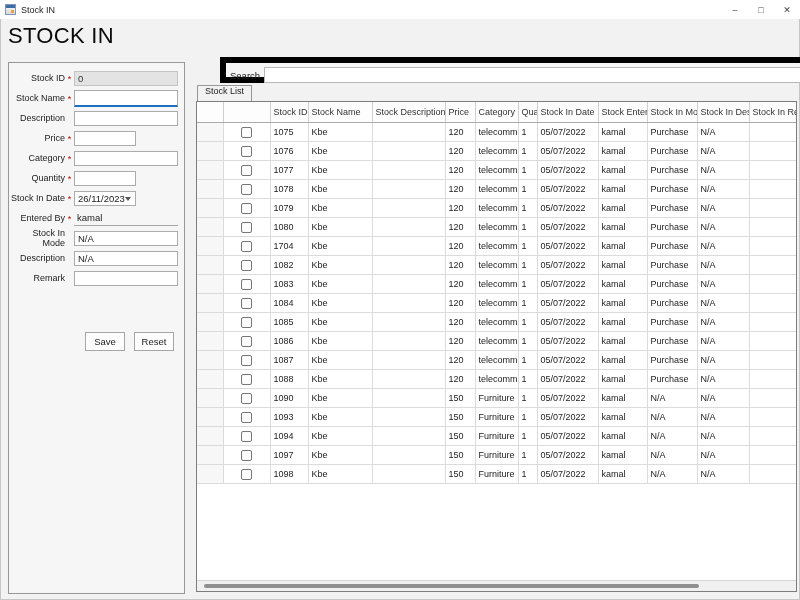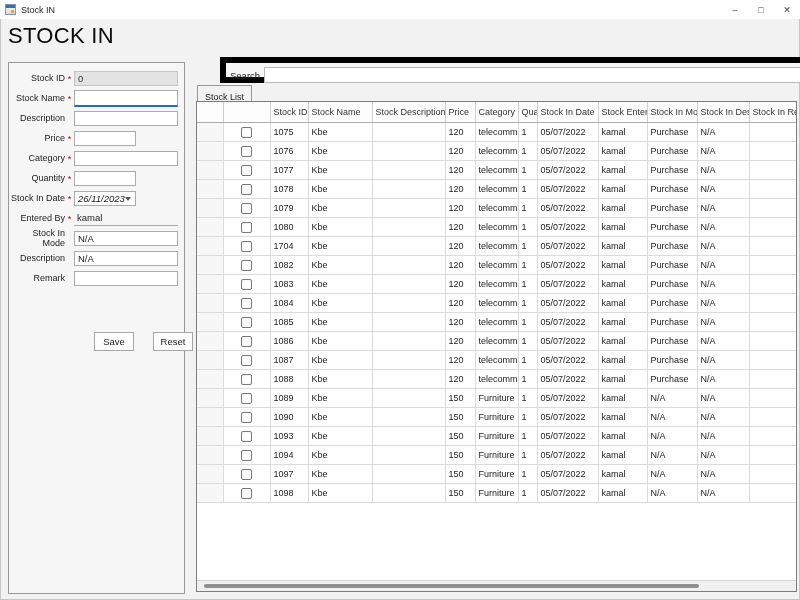--- a/index.html
+++ b/index.html
@@ -19,35 +19,35 @@
   
   .heading{position:absolute;left:8px;top:23px;font-size:22px;color:#0a0a0a;font-weight:500;letter-spacing:.3px;}
   
   .form-panel{position:absolute;left:8px;top:62px;width:177px;height:532px;border:1px solid #979797;background:#f6f6f6;box-sizing:border-box;}
   #form-fields{padding-top:7px;}
   .frow{display:flex;align-items:center;height:16px;margin-bottom:4px;}
   .flabel{width:56px;text-align:right;font-size:9px;color:#222;flex:none;}
   .star{width:9px;text-align:center;color:#c40000;font-size:9px;flex:none;padding-top:2px;}
   .fieldwrap{flex:none;}
   .fieldwrap.full{width:104px;}
-  .fieldwrap.half{width:62px;font-style:italic;}
+  .fieldwrap.half{width:62px;}
   .field{box-sizing:border-box;height:15px;width:100%;background:#fff;border:1px solid #ababab;font-size:9.5px;color:#222;padding:1px 3px 0;white-space:nowrap;overflow:hidden;position:relative;}
   .field.readonly{background:#e3e3e3;border-color:#c4c4c4;color:#333;}
   .field.focused{height:17px;border-bottom:2px solid #1f6fc0;}
   .field.flat{border:none;border-bottom:1px solid #a8a8a8;background:transparent;}
   .field.date{padding-right:14px;}
   .dd-arrow{position:absolute;right:4px;top:5px;width:0;height:0;border-left:3px solid transparent;border-right:3px solid transparent;border-top:4px solid #555;}
-  .btn-row{position:absolute;left:76px;top:269px;display:flex;gap:19px;margin-left:9px;}
+  .btn-row{position:absolute;left:76px;top:269px;display:flex;gap:9px;}
   .btn{width:40px;height:19px;background:#fdfdfd;border:1px solid #a6a6a6;font-size:9.5px;color:#222;display:flex;align-items:center;justify-content:center;}
   
   .search-panel{position:absolute;left:192px;top:57px;width:604px;height:26px;border:6px solid #000000;background:#f6f6f6;box-sizing:border-box;margin-left:28px;}
   .search-label{position:absolute;left:4px;top:7px;font-size:9.5px;color:#222;}
   .search-input{position:absolute;left:38px;top:4px;width:560px;height:16px;border:1px solid #b8b8b8;background:#fff;box-sizing:border-box;font-size:10px;padding:0 3px;font-family:inherit;}
   
-  .tab{position:absolute;left:197px;top:85px;height:16px;padding:0 7px;background:#f2f2f2;border:1px solid #979797;border-bottom:none;font-size:9px;color:#222;display:flex;align-items:flex-end;}
+  .tab{position:absolute;left:197px;top:85px;height:16px;padding:0 7px;background:#f2f2f2;border:1px solid #979797;border-bottom:none;font-size:9px;color:#222;display:flex;align-items:flex-start;}
   
   .grid-box{position:absolute;left:196px;top:101px;width:601px;height:491px;border:1px solid #7d7d7d;background:#fff;box-sizing:border-box;overflow:hidden;}
   table{border-collapse:collapse;table-layout:fixed;width:602px;}
   th{height:20px;font-weight:normal;font-size:9px;color:#333;text-align:left;padding:0 3px;border-right:1px solid #d0d0d0;border-bottom:1px solid #ababab;background:#fdfdfd;white-space:nowrap;overflow:hidden;}
   td{height:18px;font-size:9px;color:#222;padding:0 3px;border-right:1px solid #dbdbdb;border-bottom:1px solid #dbdbdb;white-space:nowrap;overflow:hidden;}
   td.rowhdr{background:#f7f7f7;}
   td.chkcell{text-align:center;}
   .checkbox{display:inline-block;width:9px;height:9px;border:1px solid #777;border-radius:2px;background:#fdfdfd;vertical-align:middle;}
   .hscroll{position:absolute;left:0;bottom:0;width:100%;height:10px;background:#f0f0f0;border-top:1px solid #d6d6d6;}
   .hthumb{position:absolute;left:7px;top:3px;width:495px;height:4px;background:#8f8f8f;border-radius:2px;}
@@ -406,35 +406,20 @@
           <td>1</td>
           <td>05/07/2022</td>
           <td>kamal</td>
           <td>Purchase</td>
           <td>N/A</td>
           <td></td>
         </tr>
         <tr>
           <td class="rowhdr"></td>
           <td class="chkcell"><span class="checkbox"></span></td>
-          <td>1089</td>
-          <td>Kbe</td>
-          <td></td>
-          <td>150</td>
-          <td>Furniture</td>
-          <td>1</td>
-          <td>05/07/2022</td>
-          <td>kamal</td>
-          <td>N/A</td>
-          <td>N/A</td>
-          <td></td>
-        </tr>
-        <tr>
-          <td class="rowhdr"></td>
-          <td class="chkcell"><span class="checkbox"></span></td>
           <td>1090</td>
           <td>Kbe</td>
           <td></td>
           <td>150</td>
           <td>Furniture</td>
           <td>1</td>
           <td>05/07/2022</td>
           <td>kamal</td>
           <td>N/A</td>
           <td>N/A</td>

